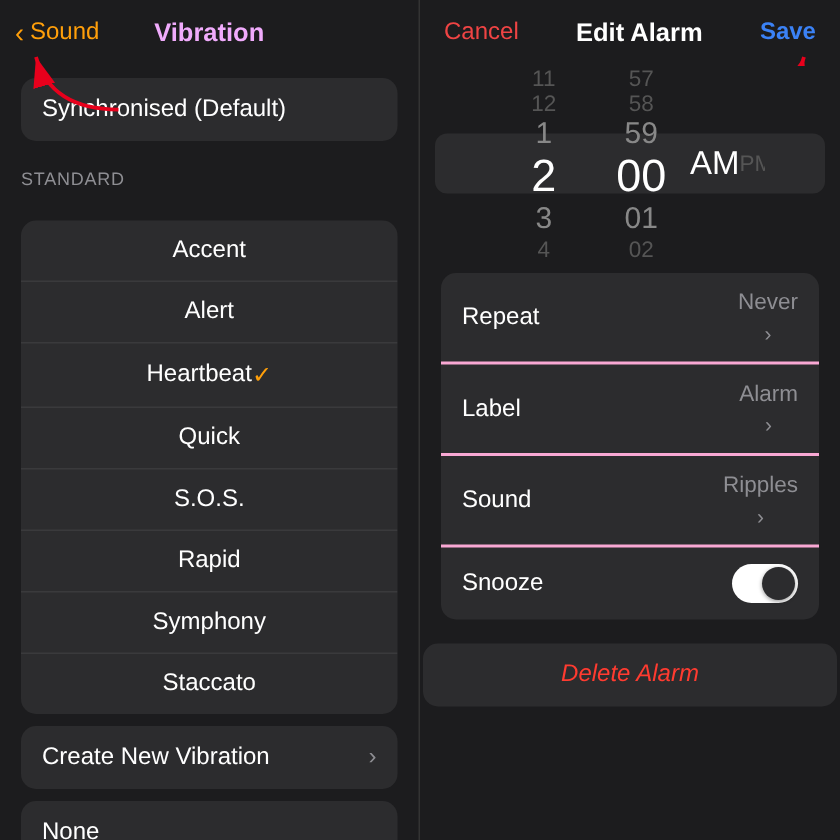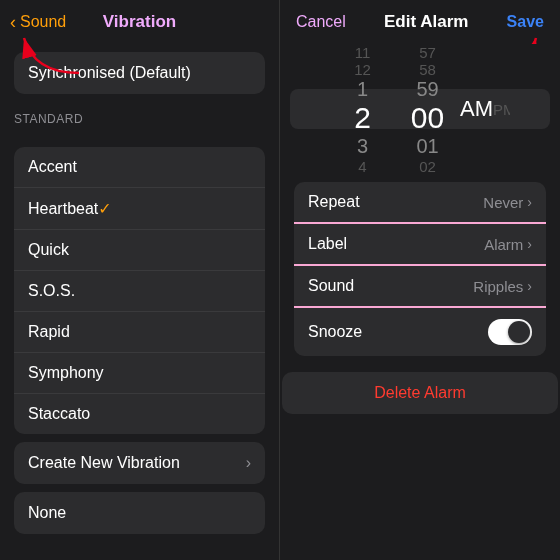--- a/index.html
+++ b/index.html
@@ -80,21 +80,21 @@
     .list-group {
       margin: 0 14px;
       background: #2c2c2e;
       border-radius: 10px;
       overflow: hidden;
     }
 
     .list-item {
       display: flex;
       align-items: center;
-      justify-content: flex-start;
+      justify-content: center;
       padding: 11px 14px;
       color: #fff;
       font-size: 16px;
       border-bottom: 1px solid #3a3a3c;
       position: relative;
     }
 
     .list-item:last-child {
       border-bottom: none;
     }
@@ -156,21 +156,21 @@
 
     .right-nav {
       display: flex;
       align-items: center;
       justify-content: space-between;
       padding: 12px 16px;
       height: 44px;
     }
 
     .right-nav .cancel-btn {
-      color: #f0abfc;
+      color: #ef4444;
       font-size: 16px;
     }
 
     .right-nav .nav-title {
       color: #fff;
       font-size: 17px;
       font-weight: 600;
     }
 
     .right-nav .save-btn {
@@ -301,20 +301,21 @@
     .setting-row .label {
       color: #fff;
     }
 
     .setting-row .value {
       display: flex;
       align-items: center;
       color: #8e8e93;
       font-size: 15px;
       gap: 4px;
+      flex-direction: column;
     }
 
     .setting-row .value .chev {
       color: #8e8e93;
       font-size: 14px;
     }
 
     
     .toggle {
       width: 44px;
@@ -338,20 +339,21 @@
     }
 
     .delete-btn {
       margin: 8px 2px;
       background: #2c2c2e;
       border-radius: 10px;
       padding: 12px;
       text-align: center;
       color: #ff3b30;
       font-size: 16px;
+      font-style: italic;
     }
   </style>
 </head>
 <body>
 
 <div class="left-panel">
   <div class="left-nav">
     <div class="back-btn">
       <span class="chevron">‹</span>
       <span>Sound</span>
@@ -371,20 +373,23 @@
   <div class="left-content">
     <div class="synced-row">Synchronised (Default)</div>
 
     <div class="section-label">STANDARD</div>
 
     <div class="list-group">
       <div class="list-item">
         <span>Accent</span>
       </div>
       <div class="list-item">
+        <span>Alert</span>
+      </div>
+      <div class="list-item">
         <span>Heartbeat</span>
         <span class="checkmark">✓</span>
       </div>
       <div class="list-item">
         <span>Quick</span>
       </div>
       <div class="list-item">
         <span>S.O.S.</span>
       </div>
       <div class="list-item">

